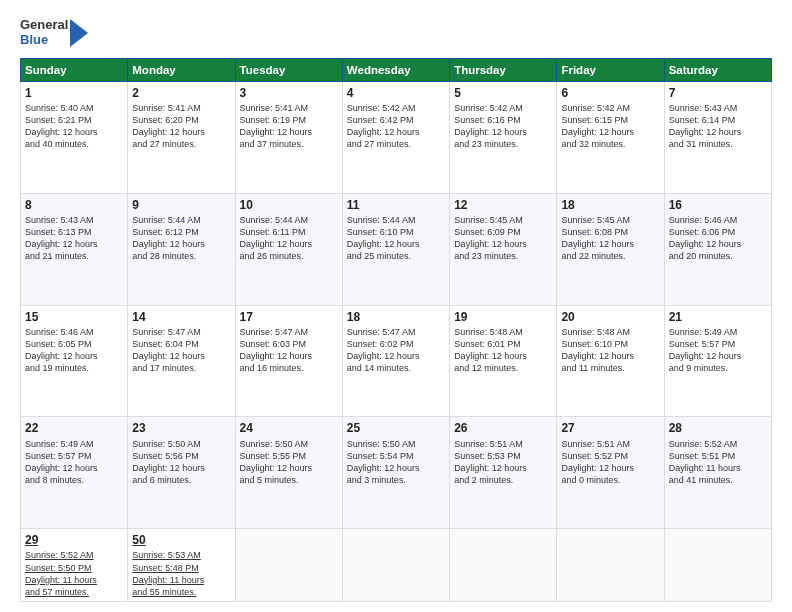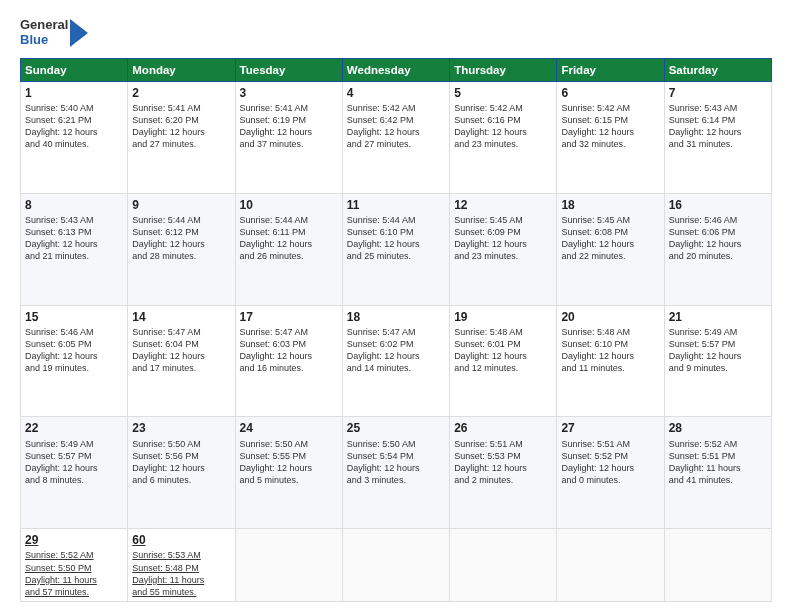--- a/index.html
+++ b/index.html
@@ -324,21 +324,21 @@
         </tr>
         <tr class="last-row">
           <td>
             <span class="day-num">29</span>
             <div>Sunrise: 5:52 AM</div>
             <div>Sunset: 5:50 PM</div>
             <div>Daylight: 11 hours</div>
             <div>and 57 minutes.</div>
           </td>
           <td>
-            <span class="day-num">60</span>
+            <span class="day-num">50</span>
             <div>Sunrise: 5:53 AM</div>
             <div>Sunset: 5:48 PM</div>
             <div>Daylight: 11 hours</div>
             <div>and 55 minutes.</div>
           </td>
           <td class="empty-cell"></td>
           <td class="empty-cell"></td>
           <td class="empty-cell"></td>
           <td class="empty-cell"></td>
           <td class="empty-cell"></td>

